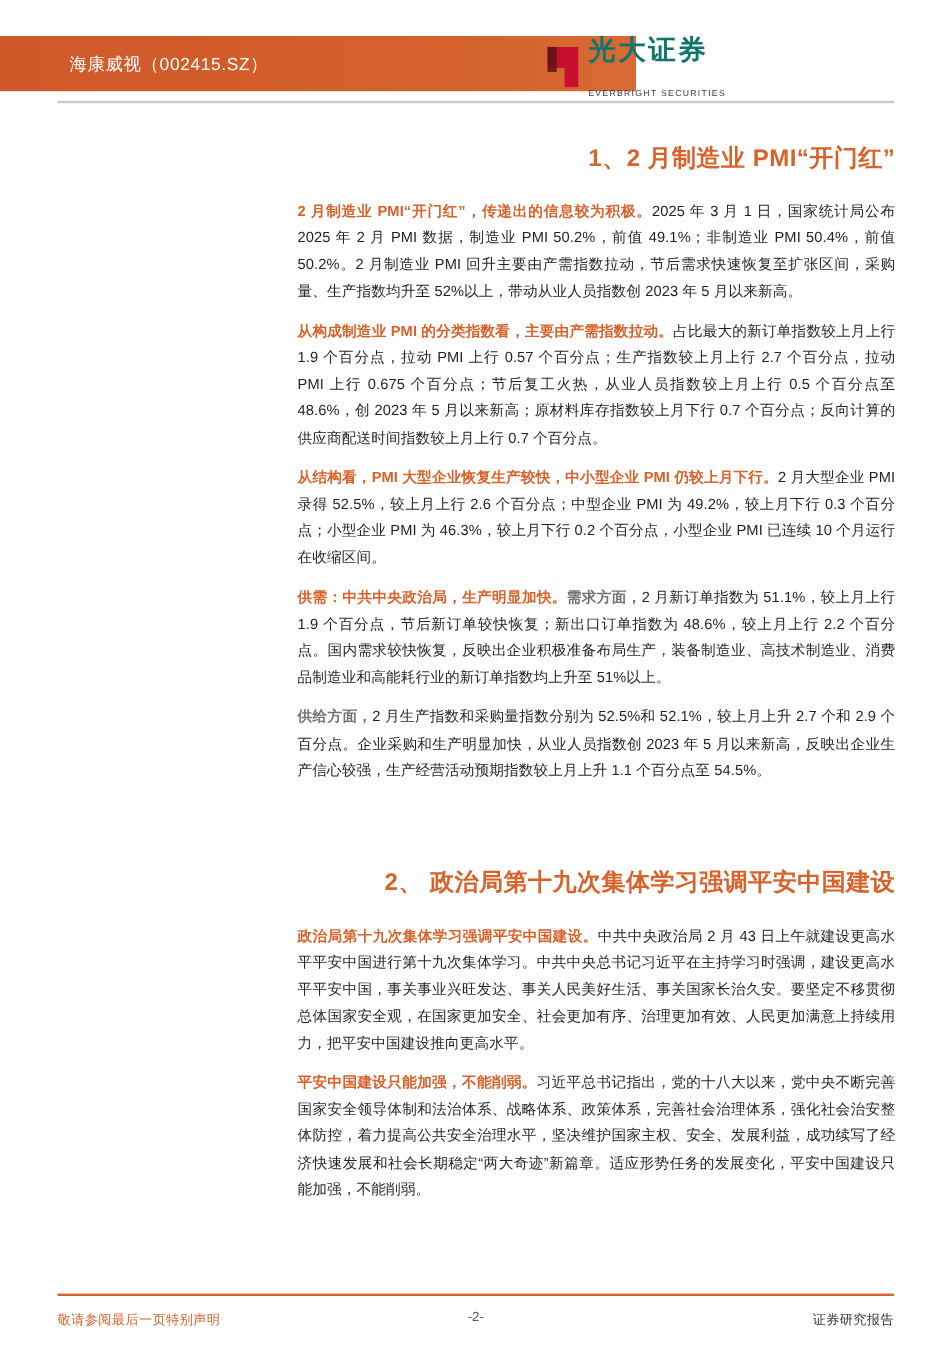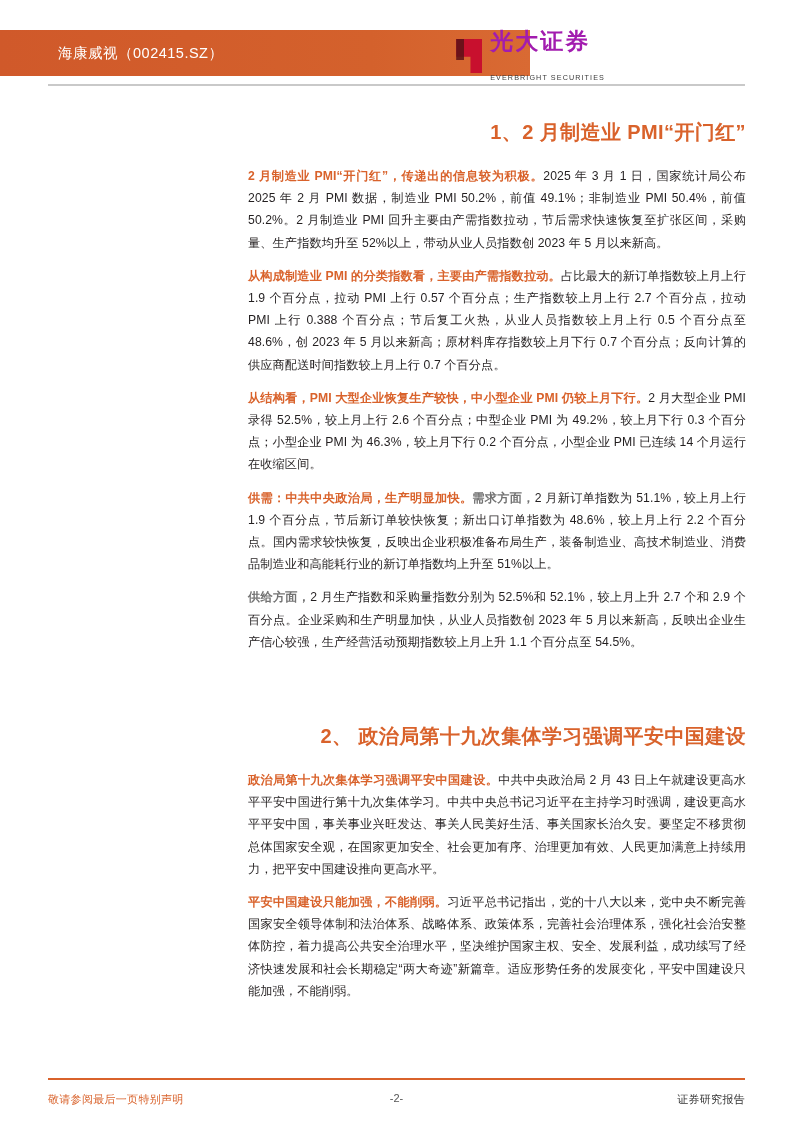--- a/index.html
+++ b/index.html
@@ -87,21 +87,21 @@
   }
   .logo-text {
     display: flex;
     flex-direction: column;
     justify-content: center;
   }
   .logo-cn {
     font-size: 23px;
     font-weight: bold;
     letter-spacing: 2px;
-    color: #a21caf;
+    color: #0f766e;
     line-height: 1.05;
     font-family: "Liberation Serif", "DejaVu Serif", serif;
   }
   .logo-en {
     font-size: 7.2px;
     letter-spacing: 1.1px;
     color: #3a3a3a;
     margin-top: 18px;
     text-align: right;
   }
@@ -203,25 +203,25 @@
 
 <div class="content">
 
   <h1 class="h1">1、2 月制造业 PMI“开门红”</h1>
 
   <p class="para">
     <span class="lead">2 月制造业 PMI“开门红”，传递出的信息较为积极。</span><span>2025 年 3 月 1 日，国家统计局公布 2025 年 2 月 PMI 数据，制造业 PMI 50.2%，前值 49.1%；非制造业 PMI 50.4%，前值 50.2%。2 月制造业 PMI 回升主要由产需指数拉动，节后需求快速恢复至扩张区间，采购量、生产指数均升至 52%以上，带动从业人员指数创 2023 年 5 月以来新高。</span>
   </p>
 
   <p class="para">
-    <span class="lead">从构成制造业 PMI 的分类指数看，主要由产需指数拉动。</span><span>占比最大的新订单指数较上月上行 1.9 个百分点，拉动 PMI 上行 0.57 个百分点；生产指数较上月上行 2.7 个百分点，拉动 PMI 上行 0.388 个百分点；节后复工火热，从业人员指数较上月上行 0.5 个百分点至 48.6%，创 2023 年 5 月以来新高；原材料库存指数较上月下行 0.7 个百分点；反向计算的供应商配送时间指数较上月上行 0.7 个百分点。</span>
-  </p>
-
-  <p class="para">
-    <span class="lead">从结构看，PMI 大型企业恢复生产较快，中小型企业 PMI 仍较上月下行。</span><span>2 月大型企业 PMI 录得 52.5%，较上月上行 2.6 个百分点；中型企业 PMI 为 49.2%，较上月下行 0.3 个百分点；小型企业 PMI 为 46.3%，较上月下行 0.2 个百分点，小型企业 PMI 已连续 14 个月运行在收缩区间。</span>
+    <span class="lead">从构成制造业 PMI 的分类指数看，主要由产需指数拉动。</span><span>占比最大的新订单指数较上月上行 1.9 个百分点，拉动 PMI 上行 0.57 个百分点；生产指数较上月上行 2.7 个百分点，拉动 PMI 上行 0.675 个百分点；节后复工火热，从业人员指数较上月上行 0.5 个百分点至 48.6%，创 2023 年 5 月以来新高；原材料库存指数较上月下行 0.7 个百分点；反向计算的供应商配送时间指数较上月上行 0.7 个百分点。</span>
+  </p>
+
+  <p class="para">
+    <span class="lead">从结构看，PMI 大型企业恢复生产较快，中小型企业 PMI 仍较上月下行。</span><span>2 月大型企业 PMI 录得 52.5%，较上月上行 2.6 个百分点；中型企业 PMI 为 49.2%，较上月下行 0.3 个百分点；小型企业 PMI 为 46.3%，较上月下行 0.2 个百分点，小型企业 PMI 已连续 10 个月运行在收缩区间。</span>
   </p>
 
   <p class="para">
     <span class="lead">供需：中共中央政治局，生产明显加快。</span><span class="bold">需求方面，</span><span>2 月新订单指数为 51.1%，较上月上行 1.9 个百分点，节后新订单较快恢复；新出口订单指数为 48.6%，较上月上行 2.2 个百分点。国内需求较快恢复，反映出企业积极准备布局生产，装备制造业、高技术制造业、消费品制造业和高能耗行业的新订单指数均上升至 51%以上。</span>
   </p>
 
   <p class="para">
     <span class="bold">供给方面，</span><span>2 月生产指数和采购量指数分别为 52.5%和 52.1%，较上月上升 2.7 个和 2.9 个百分点。企业采购和生产明显加快，从业人员指数创 2023 年 5 月以来新高，反映出企业生产信心较强，生产经营活动预期指数较上月上升 1.1 个百分点至 54.5%。</span>
   </p>
 

